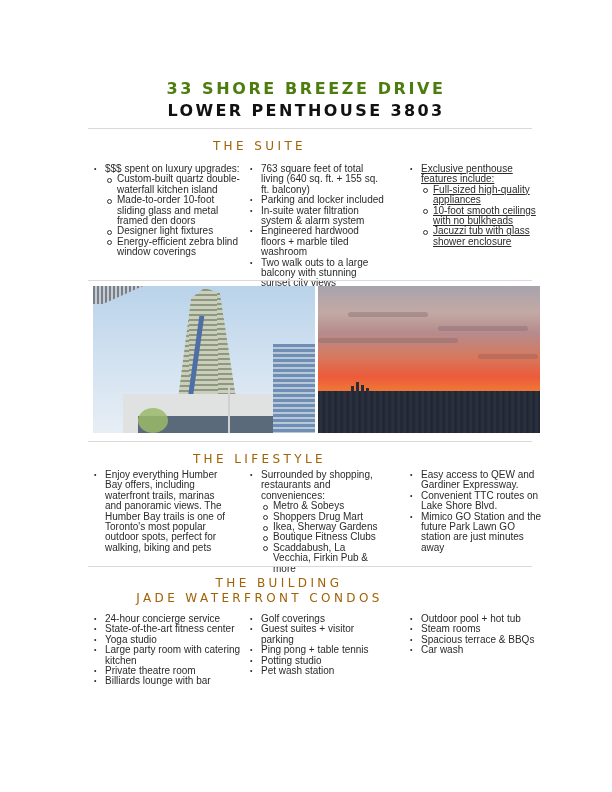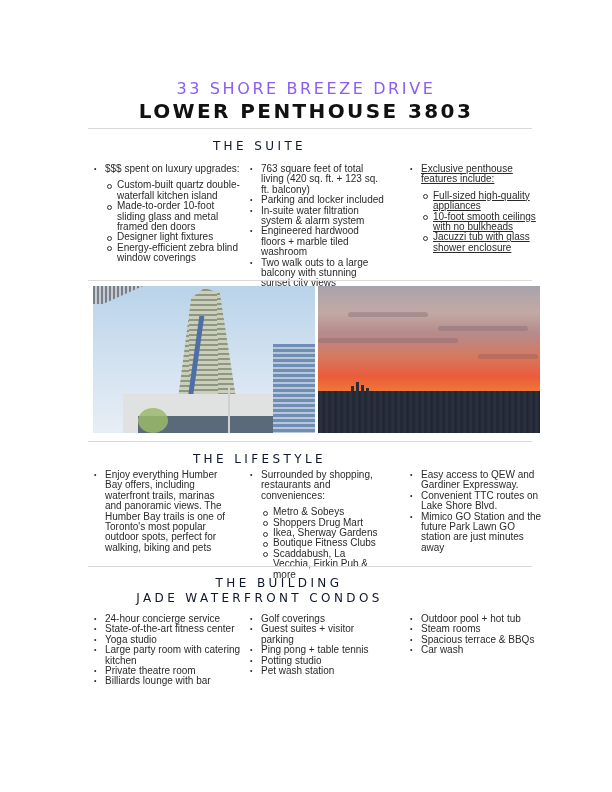--- a/index.html
+++ b/index.html
@@ -1,32 +1,32 @@
 <!DOCTYPE html>
 <html><head>
 <meta charset="utf-8">
 <style>
   * { box-sizing: border-box; margin: 0; padding: 0; }
   html, body { width: 612px; height: 792px; background: #ffffff; overflow: hidden; }
   body { font-family: "Liberation Sans", sans-serif; color: #222; position: relative; }
 
   .title-block { position: absolute; top: 78px; left: 0; width: 612px; text-align: center; }
-  .title-line1 { font-family: "DejaVu Sans", sans-serif; font-size: 16px; letter-spacing: 2.6px; color: #8b5cf6; font-weight: 400; line-height: 22px; }
-  .title-line2 { font-family: "DejaVu Sans", sans-serif; font-size: 20px; letter-spacing: 2.4px; color: #111; font-weight: bold; line-height: 22px; }
+  .title-line1 { font-family: "DejaVu Sans", sans-serif; font-size: 16px; letter-spacing: 2.6px; color: #4d7c0f; font-weight: 700; line-height: 22px; }
+  .title-line2 { font-family: "DejaVu Sans", sans-serif; font-size: 16px; letter-spacing: 2.4px; color: #111; font-weight: bold; line-height: 22px; }
 
   .rule { position: absolute; left: 88px; width: 444px; height: 1px; background: #d9d9d9; }
 
   .section-head { position: absolute; left: 0; width: 519px; text-align: center;
-    font-family: "DejaVu Sans", sans-serif; font-size: 12px; letter-spacing: 3.4px; color: #0f172a; line-height: 15px; }
+    font-family: "DejaVu Sans", sans-serif; font-size: 12px; letter-spacing: 3.4px; color: #a16207; line-height: 15px; }
 
   .col { position: absolute; font-size: 10px; line-height: 10.4px; color: #2a2a2a; }
   .col ul { list-style: none; }
   .col > ul > li { position: relative; padding-left: 13px; }
   .col > ul > li::before { content: "\2022"; position: absolute; left: 2px; top: 0; font-size: 7px; }
-  .col ul ul { margin-top: 6px; }
+  .col ul ul { margin-top: 0; }
   .col ul ul li { position: relative; padding-left: 12px; }
   .col ul ul li::before { content: ""; position: absolute; left: 2px; top: 3.6px; width: 3px; height: 3px; border: 0.8px solid #333; border-radius: 50%; }
 
   .photo { position: absolute; top: 286px; height: 147px; overflow: hidden; }
   .photo-building { left: 93px; width: 222px;
     background: linear-gradient(180deg, #b9d3ea 0%, #d4e3f1 55%, #e7eef5 100%); }
   .photo-sunset { left: 318px; width: 222px;
     background: linear-gradient(180deg, #a9a3ad 0%, #c2a9a4 18%, #b68b8c 32%, #d6795f 48%, #ec5b3a 62%, #f07a36 72%, #e98b3f 77%, #2b2f3a 79%, #1f2430 100%); }
 
   .tower { position: absolute; left: 52px; top: 2px; width: 96px; height: 128px;
@@ -70,21 +70,21 @@
         <li>Made-to-order 10-foot sliding glass and metal framed den doors</li>
         <li>Designer light fixtures</li>
         <li>Energy-efficient zebra blind window coverings</li>
       </ul>
     </li>
   </ul>
 </div>
 
 <div class="col" style="left:248px; top:164px; width:138px;">
   <ul>
-    <li>763 square feet of total living (420 sq. ft. + 123 sq. ft. balcony)</li>
+    <li>763 square feet of total living (640 sq. ft. + 155 sq. ft. balcony)</li>
     <li>Parking and locker included</li>
     <li>In-suite water filtration system &amp; alarm system</li>
     <li>Engineered hardwood floors + marble tiled washroom</li>
     <li>Two walk outs to a large balcony with stunning sunset city views</li>
   </ul>
 </div>
 
 <div class="col" style="left:408px; top:164px; width:130px;text-decoration:underline;">
   <ul>
     <li>

